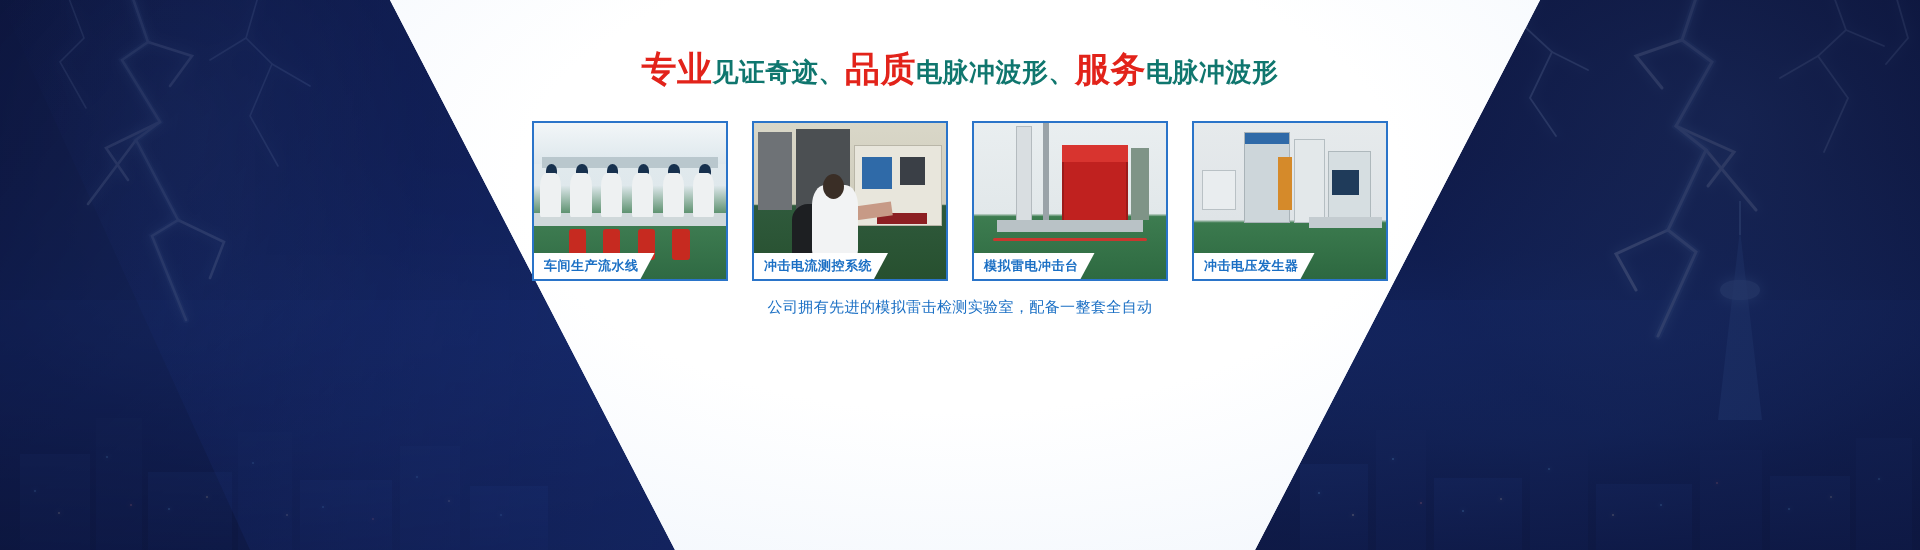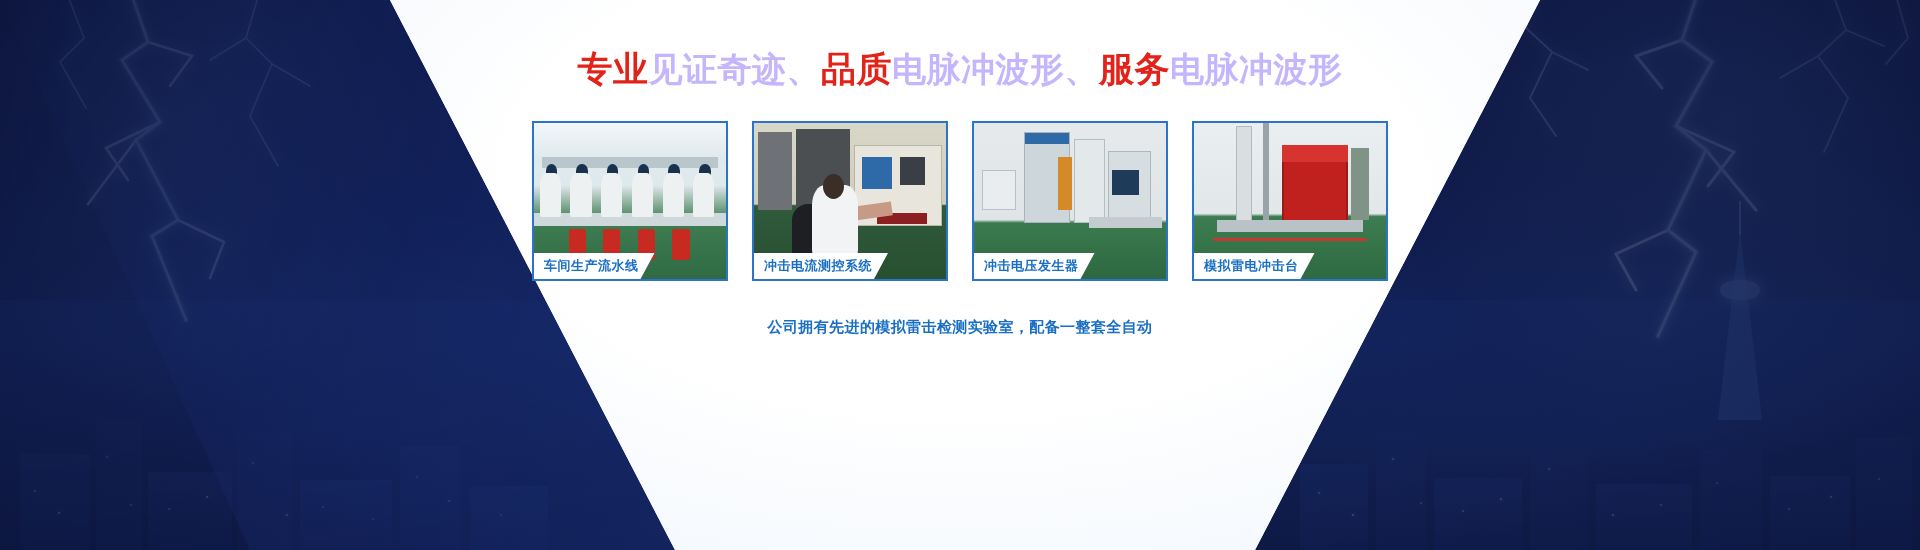--- a/index.html
+++ b/index.html
@@ -92,21 +92,21 @@
     clip-path: polygon(308px 0, 700px 0, 700px 550px, 24px 550px);
     opacity:.92;
   }
 
   
   .headline {
     position:absolute; left:0; right:0; top:46px; text-align:center;
     white-space:nowrap; letter-spacing:.5px;
   }
   .headline .big   { font-size:35px; font-weight:700; color:#e2231a; vertical-align:baseline; }
-  .headline .small { font-size:34px; font-weight:600; color:#c4b5fd; vertical-align:baseline; }
+  .headline .small { font-size:26px; font-weight:600; color:#0f766e; vertical-align:baseline; }
 
   
   .cards { position:absolute; left:0; right:0; top:121px; display:flex; justify-content:center; gap:24px; }
   .card {
     position:relative; width:196px; height:160px;
     border:2px solid #2a74c9; background:#cfd8e2; overflow:hidden;
   }
   .card .photo { position:absolute; inset:0; }
 
   .cap {
@@ -157,22 +157,22 @@
   .p4 .cb1 .top{ position:absolute; left:0; top:0; width:100%; height:12%; background:#2f6aa8; }
   .p4 .cb2 { position:absolute; left:52%; top:10%; width:16%; height:54%; background:#e3e8ea; border:1px solid #b5bec2; }
   .p4 .cb3 { position:absolute; left:70%; top:18%; width:22%; height:46%; background:#d6dee1; border:1px solid #aeb8bc; }
   .p4 .mon { position:absolute; left:72%; top:30%; width:14%; height:16%; background:#1f3b5a; }
   .p4 .desk{ position:absolute; left:60%; top:60%; width:38%; height:7%; background:#c4ccd0; }
   .p4 .org { position:absolute; left:44%; top:22%; width:7%; height:34%; background:#d58a2a; }
   .p4 .pc  { position:absolute; left:4%; top:30%; width:18%; height:26%; background:#e9edef; border:1px solid #b9c1c5; }
 
   
   .desc {
-    position:absolute; left:50%; transform:translateX(-50%); top:312px; width:560px;
-    text-align:center; color:#1a6fc4; font-size:15px; line-height:30px; font-weight:700;
+    position:absolute; left:50%; transform:translateX(-50%); top:292px; width:560px;
+    text-align:center; color:#1a6fc4; font-size:15px; line-height:30px; font-weight:400;
     letter-spacing:.4px;
   }
   .desc .line { display:block; white-space:nowrap; }
 </style>
 </head>
 <body>
 
 <div class="banner">
 
   <div class="bg"></div>
@@ -321,46 +321,46 @@
           <div class="red"></div>
         <div class="arm"></div>
           <div class="chair"></div>
           <div class="man"></div>
           <div class="head"></div>
       </div>
       <div class="cap">冲击电流测控系统</div>
     </div>
 
     <div class="card">
+      <div class="photo p3">
+        <div class="grn"></div>
+          <div class="redm"></div>
+          <div class="redm2"></div>
+        <div class="col"></div>
+          <div class="pole"></div>
+          <div class="base"></div>
+          <div class="wire"></div>
+      </div>
+      <div class="cap">模拟雷电冲击台</div>
+    </div>
+
+    <div class="card">
       <div class="photo p4">
         <div class="pc"></div>
         <div class="cb1">
             <div class="top"></div>
           </div>
         <div class="org"></div>
           <div class="cb2"></div>
           <div class="cb3"></div>
         <div class="mon"></div>
           <div class="desk"></div>
       </div>
       <div class="cap">冲击电压发生器</div>
     </div>
 
-    <div class="card">
-      <div class="photo p3">
-        <div class="grn"></div>
-          <div class="redm"></div>
-          <div class="redm2"></div>
-        <div class="col"></div>
-          <div class="pole"></div>
-          <div class="base"></div>
-          <div class="wire"></div>
-      </div>
-      <div class="cap">模拟雷电冲击台</div>
-    </div>
-
   </div>
 
   <div class="desc">
     <span class="line">公司拥有先进的模拟雷击检测实验室，配备一整套全自动</span>
   </div>
 
 </div>
 
 </body></html>

